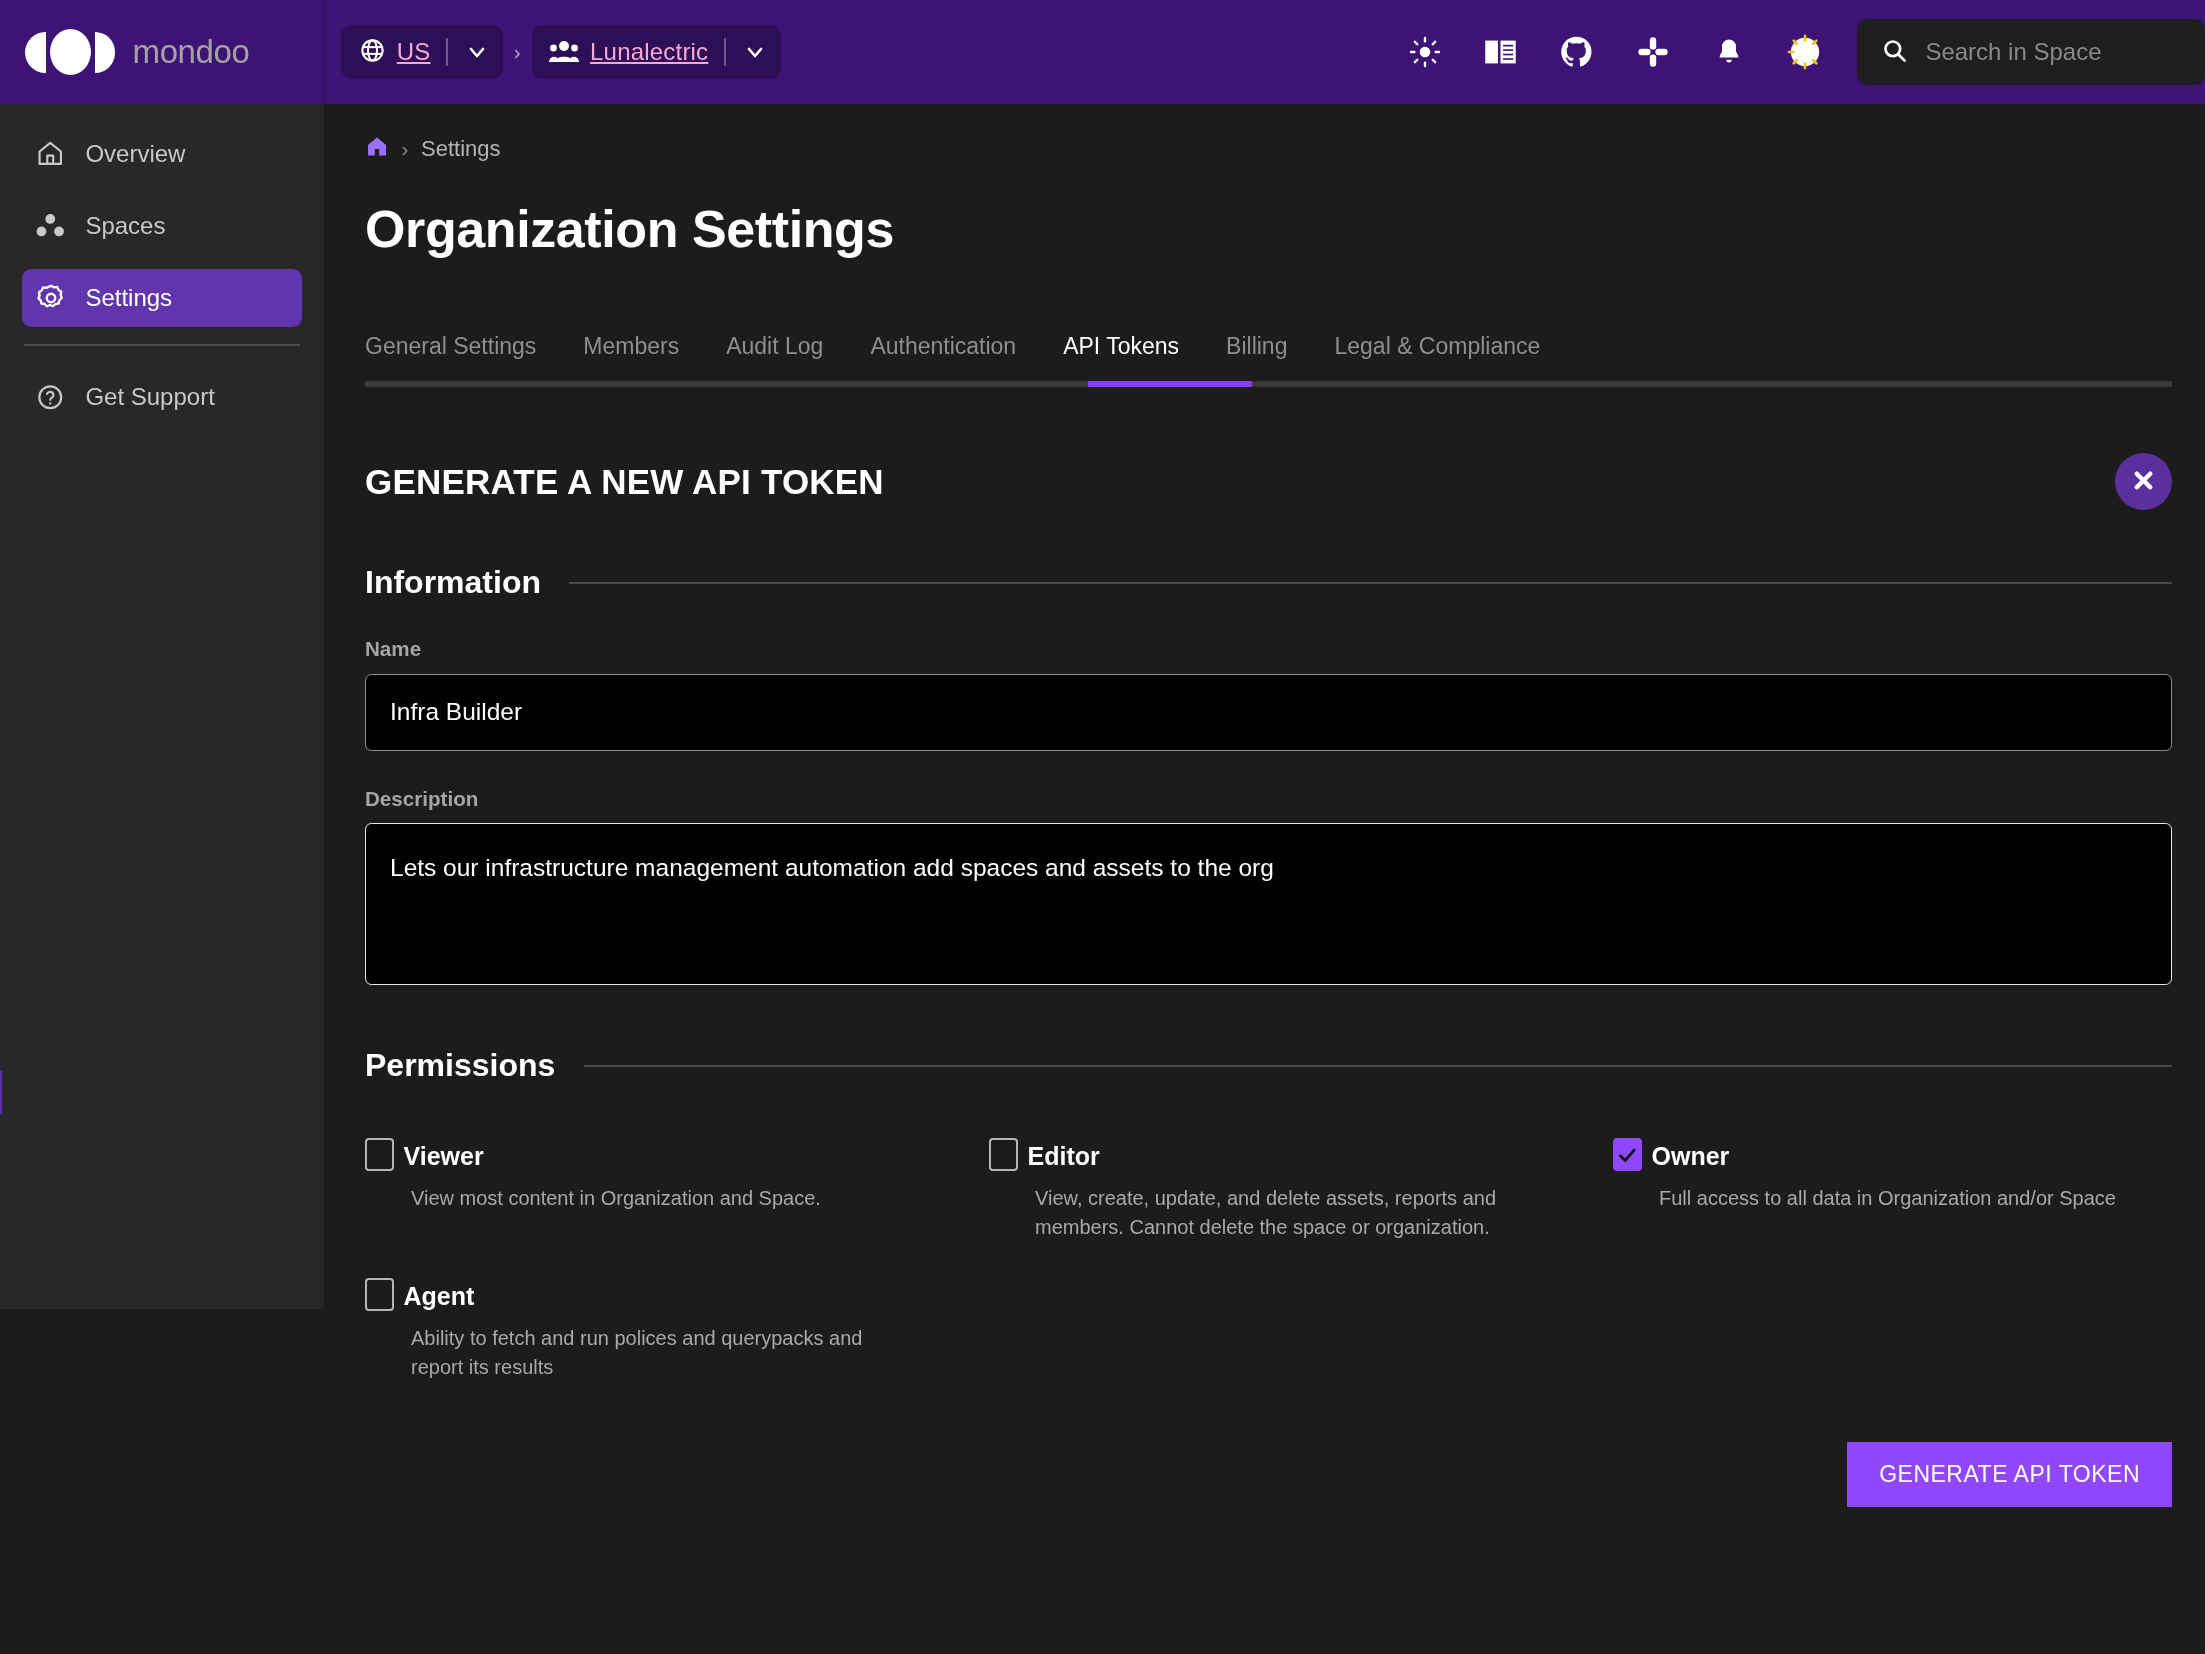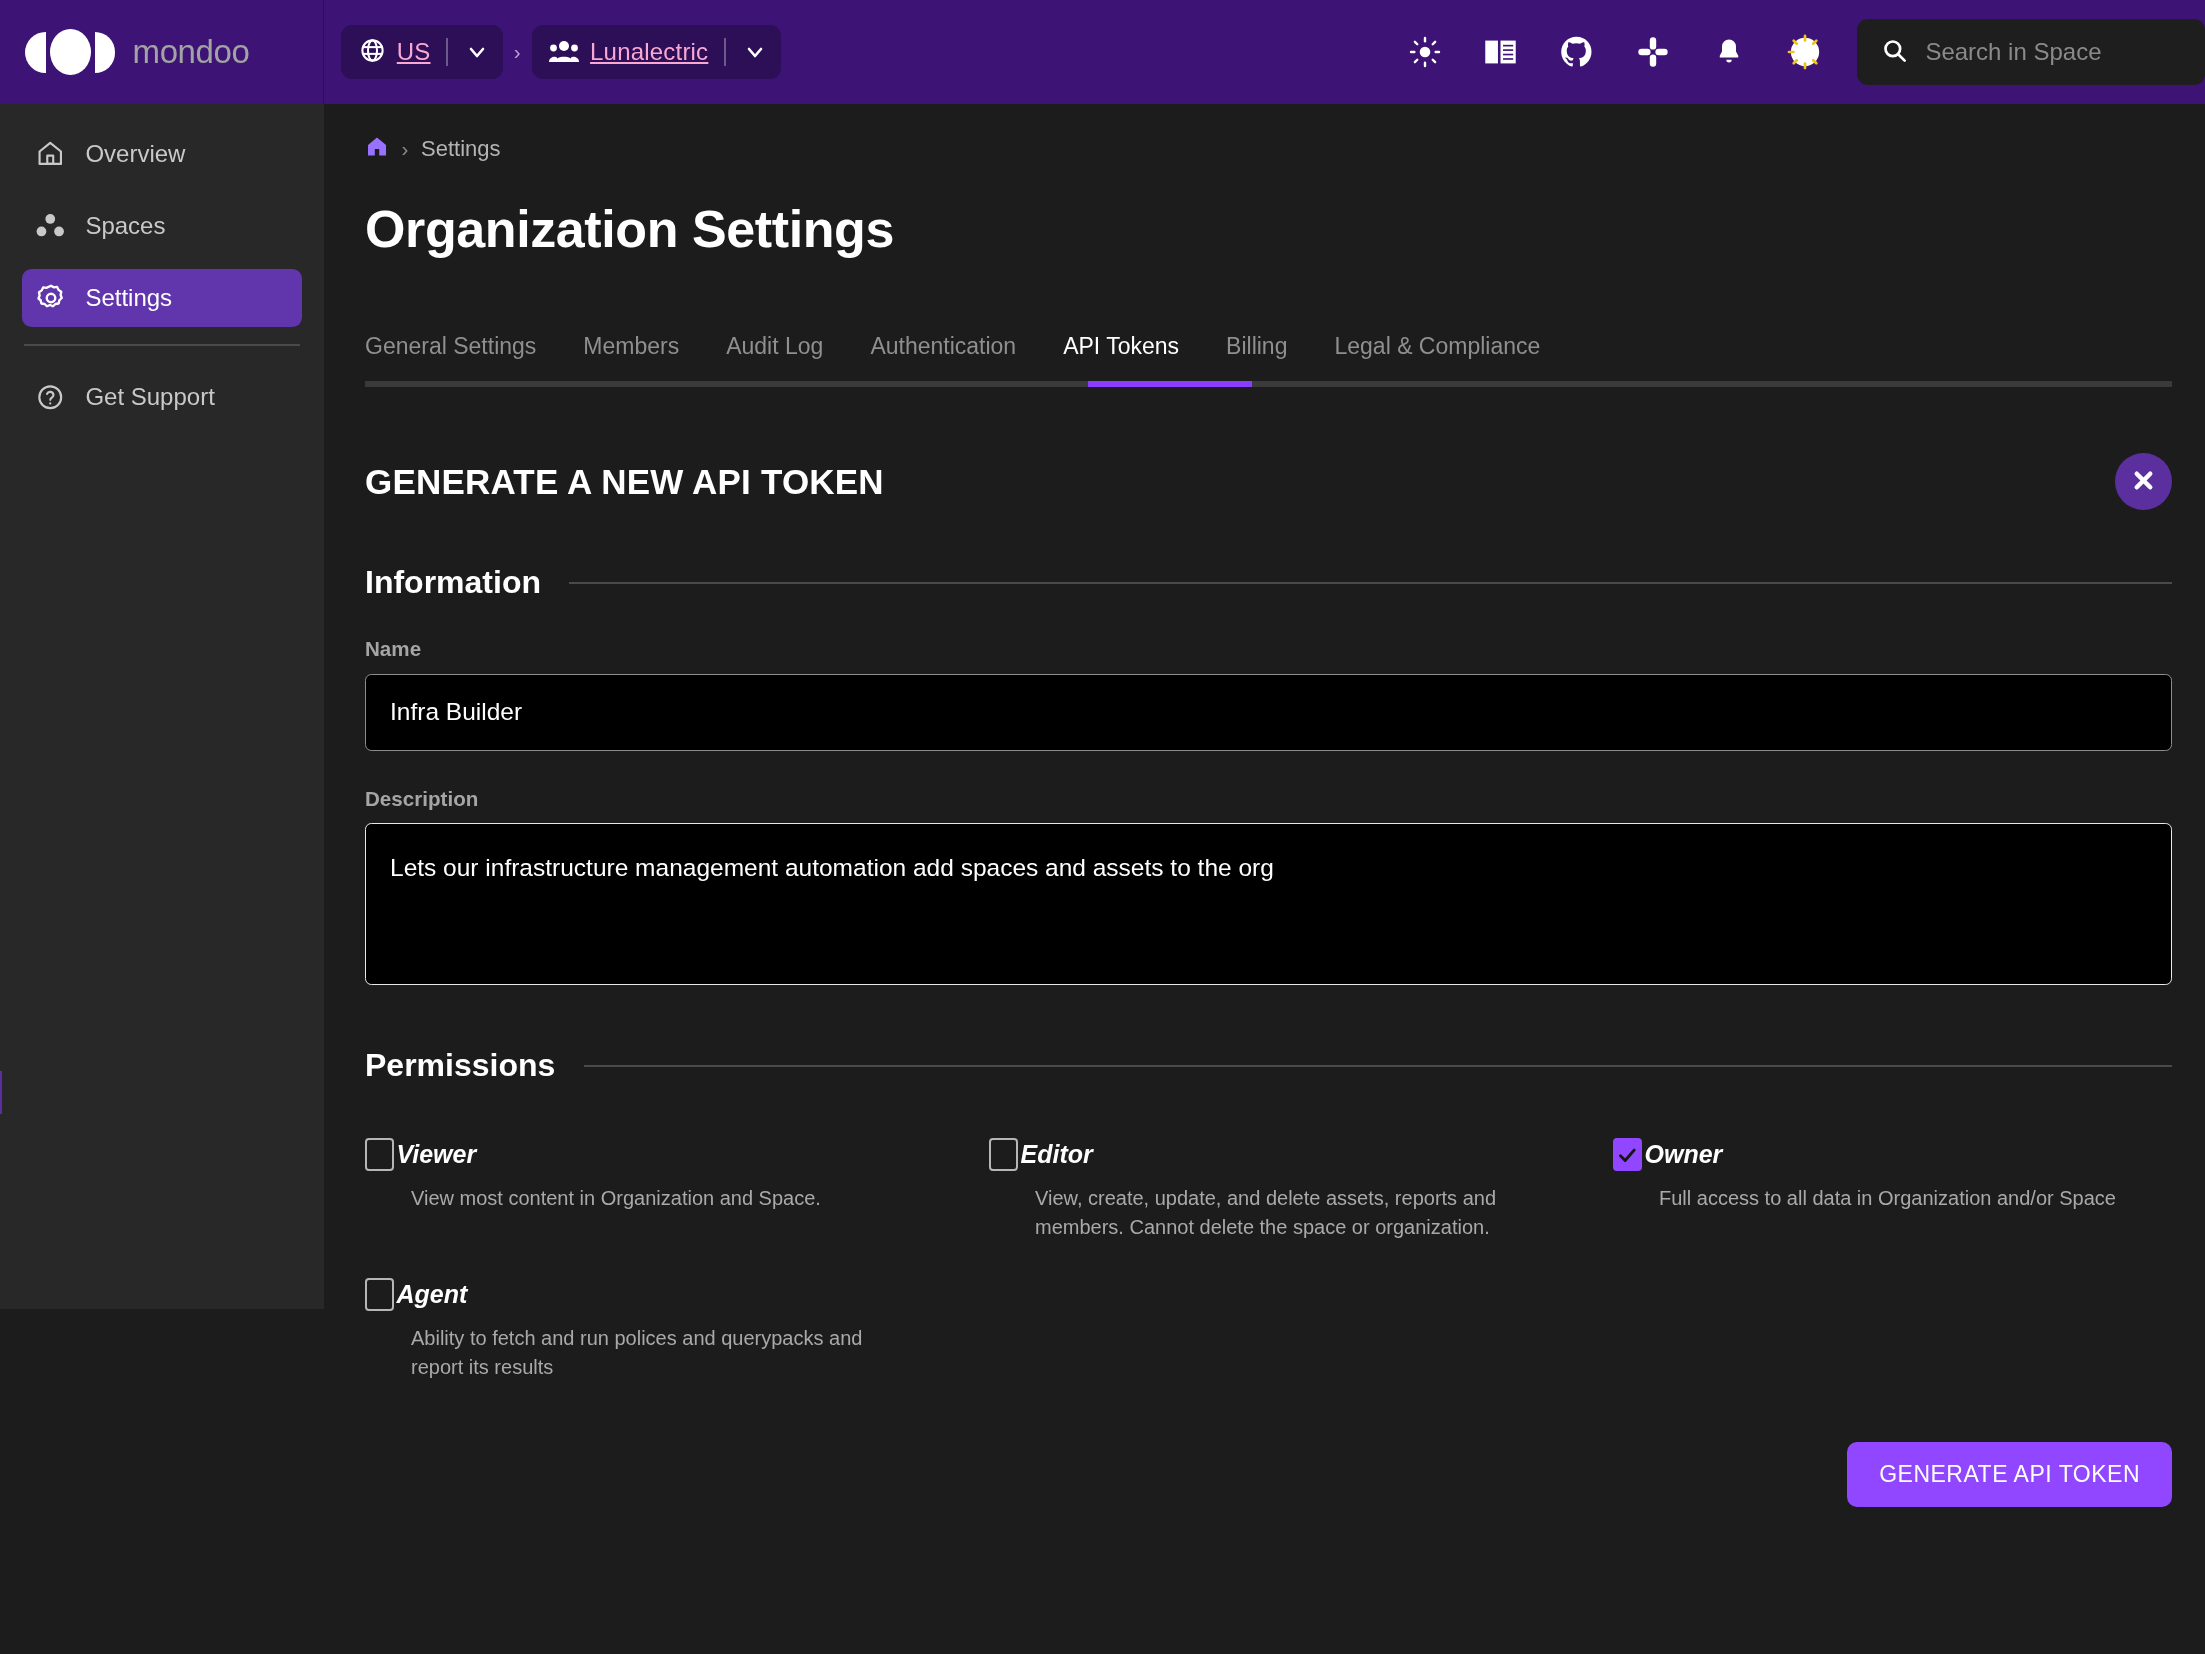--- a/index.html
+++ b/index.html
@@ -249,21 +249,21 @@
     display: grid;
     grid-template-columns: 624px 624px 558px;
     margin-top: 54px;
     row-gap: 36px;
     width: 1807px;
   }
   .perm {
     padding-right: 35px;
   }
   .perm-top {
-    display: flex; align-items: center; gap: 3px; font-style: italic;
+    display: flex; align-items: flex-end; gap: 10px;
   }
   .cbox {
     width: 28.5px; height: 33px;
     border: 2.4px solid #b6b6b6;
     border-radius: 4px;
     background: transparent;
     flex: none;
   }
   .cbox.checked {
     background: #9147ff;
@@ -290,21 +290,21 @@
     justify-content: flex-end;
     margin-top: 60px;
   }
   .gen-btn {
     background: #9147ff;
     color: #ffffff;
     font-size: 23px;
     font-weight: 500;
     letter-spacing: 0.5px;
     border: none;
-    border-radius: 10px;
+    border-radius: 0;
     padding: 19px 32px;
     font-family: "Liberation Sans", sans-serif;
     margin-left: 10px;
   }
 </style>
 </head>
 <body>
 
 <div class="topbar">
 

